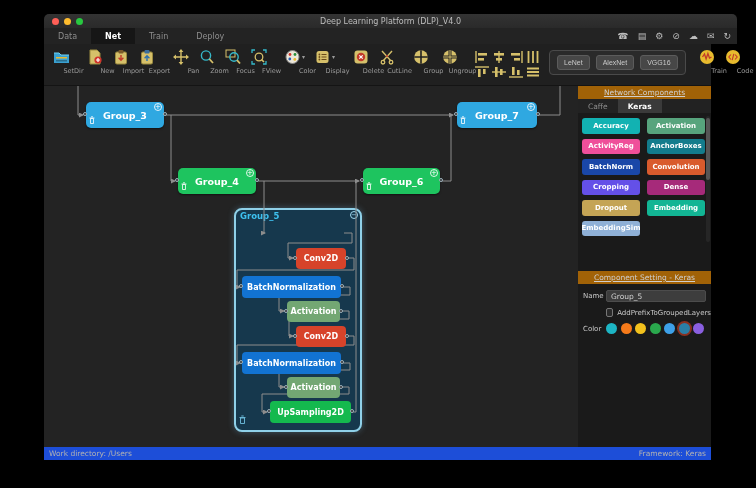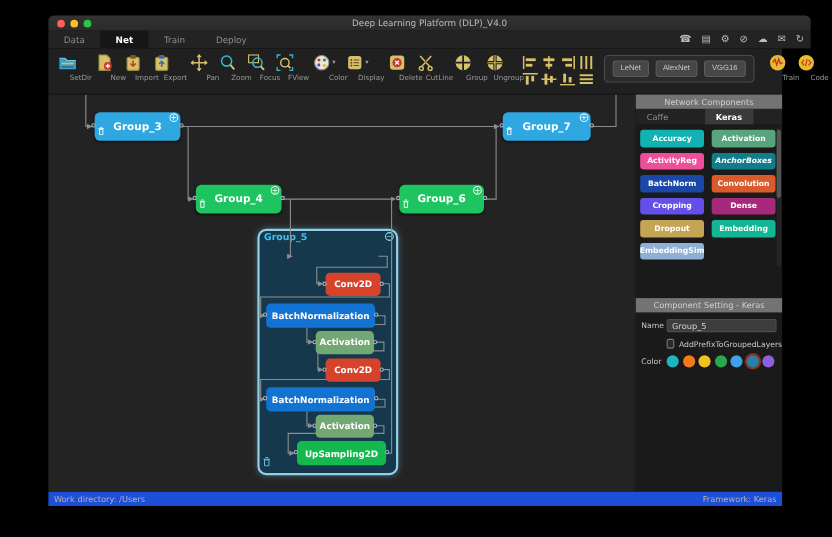--- a/index.html
+++ b/index.html
@@ -54,23 +54,23 @@
   .badge { position:absolute; top:1px; right:2px; width:8px; height:8px; border:1px solid rgba(255,255,255,.85);
     border-radius:50%; font-size:7px; line-height:7px; text-align:center; color:#fff; font-weight:normal; }
   .trash { position:absolute; left:3px; bottom:2px; }
   .g5 { position:absolute; z-index:1; background:#16384d; border:2px solid #8fd0e8; border-radius:8px;
     box-shadow:0 0 6px rgba(120,190,230,.35); }
   .g5-label { position:absolute; left:4px; top:1px; font-size:8.5px; font-weight:bold; color:#3ec1f0; }
   .g5 .badge { border-color:#9fd8ee; color:#9fd8ee; }
 
   
   .panel { position:absolute; left:578px; top:86px; width:133px; height:361px; background:#1a1a1a; }
-  .phead { height:13px; background:#737373; display:flex; align-items:center; justify-content:center;
-    font-size:7.5px; color:#cfcfcf; }
-  .ptabs { height:14px; background:#222; display:flex;gap:23px; }
+  .phead { height:13px; background:#a16207; display:flex; align-items:center; justify-content:center;
+    font-size:7.5px; color:#cfcfcf;text-decoration:underline; }
+  .ptabs { height:14px; background:#222; display:flex; }
   .ptab { padding:0 10px; display:flex; align-items:center; font-size:7.5px; color:#8d8d8d; }
   .ptab.active { background:#3a3a3a; color:#fff; font-weight:bold; }
   .comps { position:relative; height:134px; overflow:hidden; padding:5px 4px;
     display:grid; grid-template-columns:58px 58px; column-gap:7px; row-gap:5px; align-content:start; }
   .cbtn { height:15.5px; border-radius:3px; display:flex; align-items:center; justify-content:center;
     color:#fff; font-size:7px; font-weight:600; }
   .scroll { position:absolute; right:1px; top:3px; width:4px; height:126px; background:#262626; border-radius:2px; }
   .thumb { position:absolute; left:0; top:2px; width:4px; height:62px; background:#555; border-radius:2px; }
   .setting { font-size:7px; color:#c9c9c9;margin-top:24px; }
   .srow { display:flex; align-items:center; margin-top:6px; }
@@ -481,21 +481,21 @@
     <div class="phead">Network Components</div>
     <div class="ptabs">
       <div class="ptab">Caffe</div>
       <div class="ptab active">Keras</div>
     </div>
 
     <div class="comps">
       <div class="cbtn" style="background: rgb(18, 178, 178);">Accuracy</div>
       <div class="cbtn" style="background: rgb(87, 164, 125);">Activation</div>
       <div class="cbtn" style="background: rgb(239, 79, 154);">ActivityReg</div>
-      <div class="cbtn" style="background: rgb(19, 124, 140); font-style: italic;">AnchorBoxes</div>
+      <div class="cbtn" style="background: rgb(19, 124, 140);">AnchorBoxes</div>
       <div class="cbtn" style="background: rgb(26, 71, 168);">BatchNorm</div>
       <div class="cbtn" style="background: rgb(217, 91, 45);">Convolution</div>
       <div class="cbtn" style="background: rgb(100, 80, 232);">Cropping</div>
       <div class="cbtn" style="background: rgb(166, 42, 122);">Dense</div>
       <div class="cbtn" style="background: rgb(196, 164, 85);">Dropout</div>
       <div class="cbtn" style="background: rgb(18, 181, 148);">Embedding</div>
       <div class="cbtn" style="background: rgb(143, 176, 214);">EmbeddingSim</div>
       <div class="cbtn" style="background: #be185d; margin-top: 33px;">Extract</div>
       <div class="cbtn" style="background: rgb(87, 164, 125);"></div>
       <div class="cbtn" style="background: rgb(181, 116, 74);"></div>

